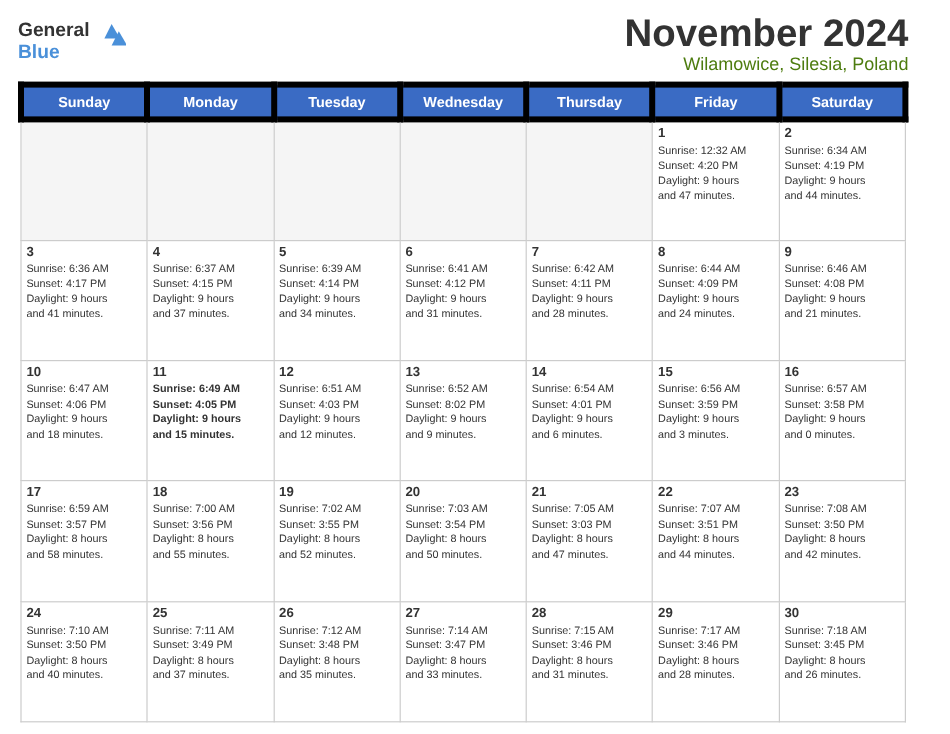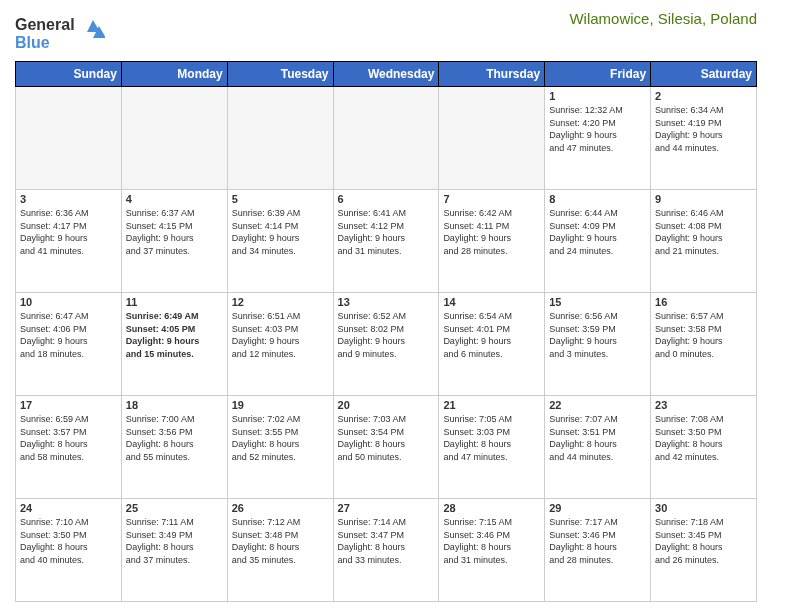--- a/index.html
+++ b/index.html
@@ -42,22 +42,22 @@
       border-collapse: collapse;
       width: 100%;
       table-layout: fixed;
     }
     .calendar th {
       background: #3a6bc4;
       color: #fff;
       font-size: 12px;
       font-weight: bold;
       padding: 5px 4px;
-      border: 1px solid #000000;
-      text-align: right;
+      border: 5px solid #000000;
+      text-align: center;
     }
     .calendar td {
       border: 1px solid #ccc;
       vertical-align: top;
       padding: 3px 4px;
       font-size: 9.5px;
       color: #333;
       background: #fff;
       height: 78px;
     }
@@ -91,20 +91,21 @@
   <div class="header">
     <div class="logo-container">
       <svg width="90" height="45" viewBox="0 0 90 45">
         <text x="0" y="20" font-family="Arial" font-weight="bold" font-size="16" fill="#333">General</text>
         <text x="0" y="38" font-family="Arial" font-weight="bold" font-size="16" fill="#4a90d9">Blue</text>
         <polygon points="72,22 85,22 78,10" fill="#4a90d9"></polygon>
         <polygon points="78,28 91,28 84,16" fill="#4a90d9"></polygon>
       </svg>
     </div>
     <div class="title-block">
+      <div class="month-title">November 2024</div>
       <div class="subtitle">Wilamowice, Silesia, Poland</div>
     </div>
   </div>
 
   <table class="calendar">
     <thead>
       <tr>
         <th>Sunday</th>
         <th>Monday</th>
         <th>Tuesday</th>

